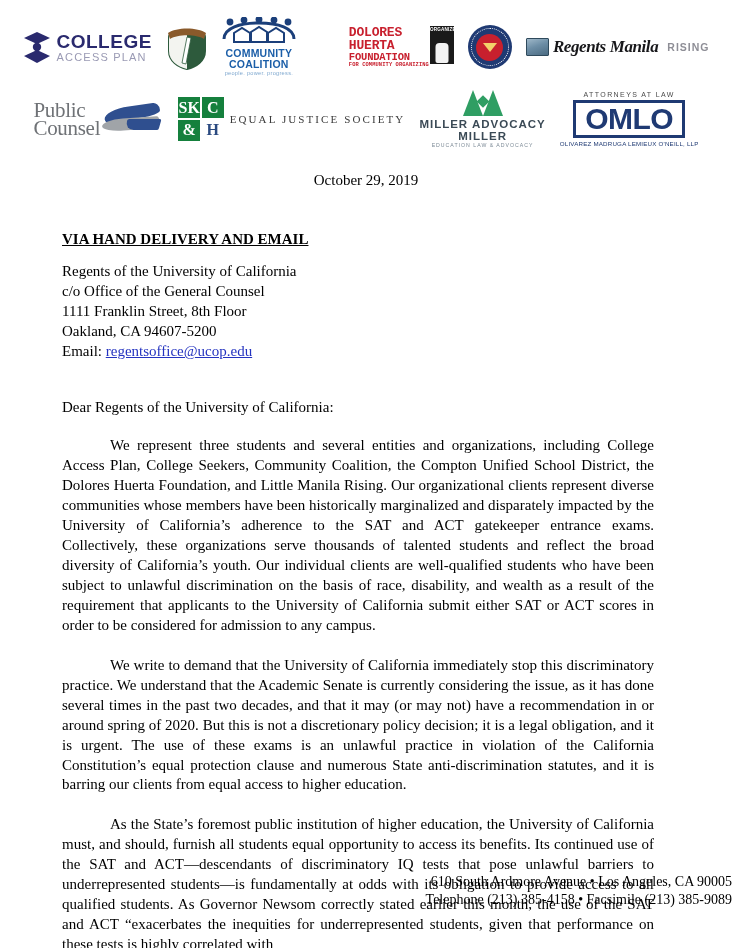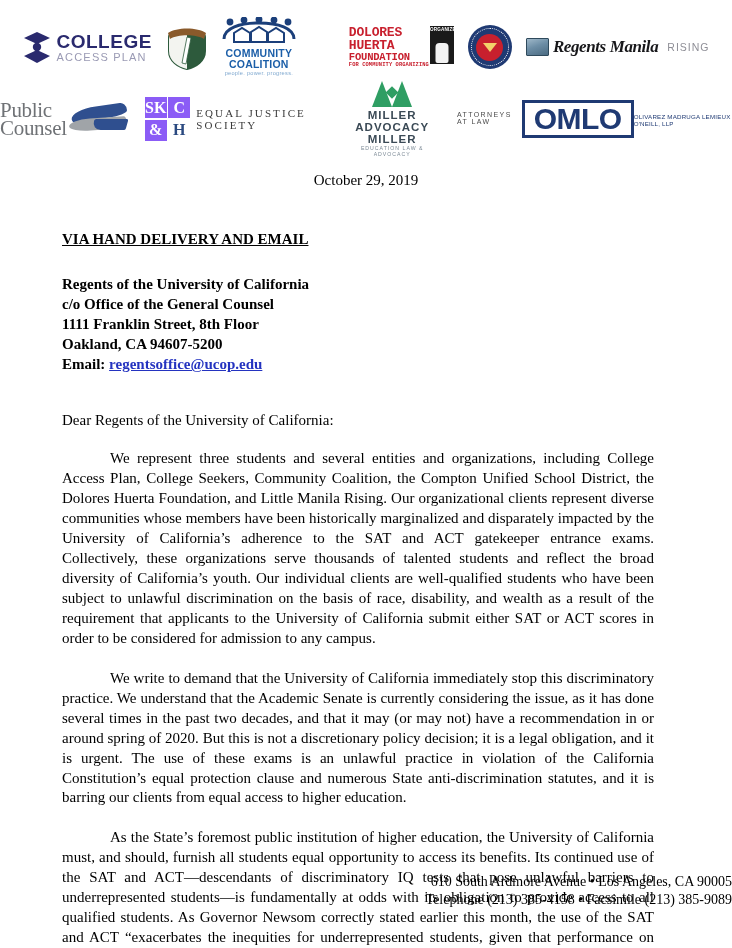--- a/index.html
+++ b/index.html
@@ -135,21 +135,21 @@
     border-radius: 1px;
   }
   .lmr-t1 {
     font-family: "Liberation Serif", serif;
     font-weight: bold; font-style: italic;
     font-size: 17px; color: #17171a; letter-spacing: -0.4px;
   }
   .lmr-t2 {
     font-family: "Liberation Sans", sans-serif;
     font-size: 10.5px; color: #8e8e96;
-    letter-spacing: 1px; margin-left: 5px;
+    letter-spacing: 1px; margin-left: 5px; font-weight: bold;
   }
 
   
   .pc { gap: 2px; align-items: center; }
   .pc-words { line-height: 0.86; }
   .pc-w {
     font-family: "Liberation Serif", serif;
     font-size: 21px; color: #6f7276; display: block;
     letter-spacing: -0.3px;
   }
@@ -175,21 +175,21 @@
 
   
   .ejs { gap: 6px; align-items: center; }
   .ejs-mark {
     display: grid;
     grid-template-columns: 22px 22px;
     grid-template-rows: 21px 21px;
     gap: 1.5px;
   }
   .ejs-cell {
-    background: #8b5cf6; color: #ffffff;
+    background: #15803d; color: #ffffff;
     font-family: "Liberation Serif", serif; font-weight: bold;
     font-size: 16px;
     display: flex; align-items: center; justify-content: center;
   }
   .ejs-cell.inv { background: #ffffff; color: #2b4a80; }
   .ejs-name {
     font-family: "Liberation Serif", serif;
     font-size: 11px; color: #3a3a3a;
     letter-spacing: 2.1px;
   }
@@ -212,21 +212,21 @@
   .mag-n1, .mag-n2 {
     font-family: "Liberation Sans", sans-serif; font-weight: bold;
     font-size: 11.5px; color: #3b4a56; letter-spacing: 1px;
   }
   .mag-n3 {
     font-family: "Liberation Sans", sans-serif;
     font-size: 5.2px; color: #7c8a96; letter-spacing: 1px; margin-top: 1px;
   }
 
   
-  .omlo { flex-direction: row; align-items: center; }
+  .omlo { flex-direction: column; align-items: center; }
   .omlo-top {
     font-family: "Liberation Sans", sans-serif;
     font-size: 7px; color: #4a4a4a; letter-spacing: 1.4px; margin-bottom: 2px;
   }
   .omlo-box {
     border: 3px solid #1f3a73; padding: 1px 9px; background: #ffffff;
   }
   .omlo-word {
     font-family: "Liberation Sans", sans-serif; font-weight: bold;
     font-size: 30px; color: #1f3a73; letter-spacing: -0.5px; line-height: 1.02;
@@ -247,22 +247,21 @@
   }
   .via {
     font-weight: bold;
     text-decoration: underline;
     font-size: 15px;
     margin-top: 42px;
   }
   .addr {
     font-size: 15px;
     line-height: 1.34;
-    margin-top: 26px;
-    font-weight: bold;
+    margin-top: 13px;
   }
   .addr .email-link {
     color: #2433c0;
     text-decoration: underline;
   }
   .salutation {
     font-size: 15px;
     margin-top: 38px;
   }
   p.body-para {

